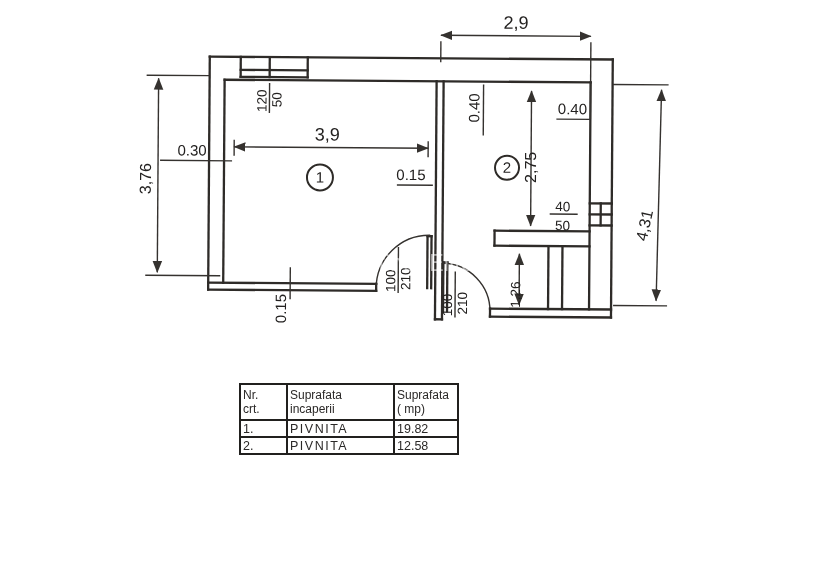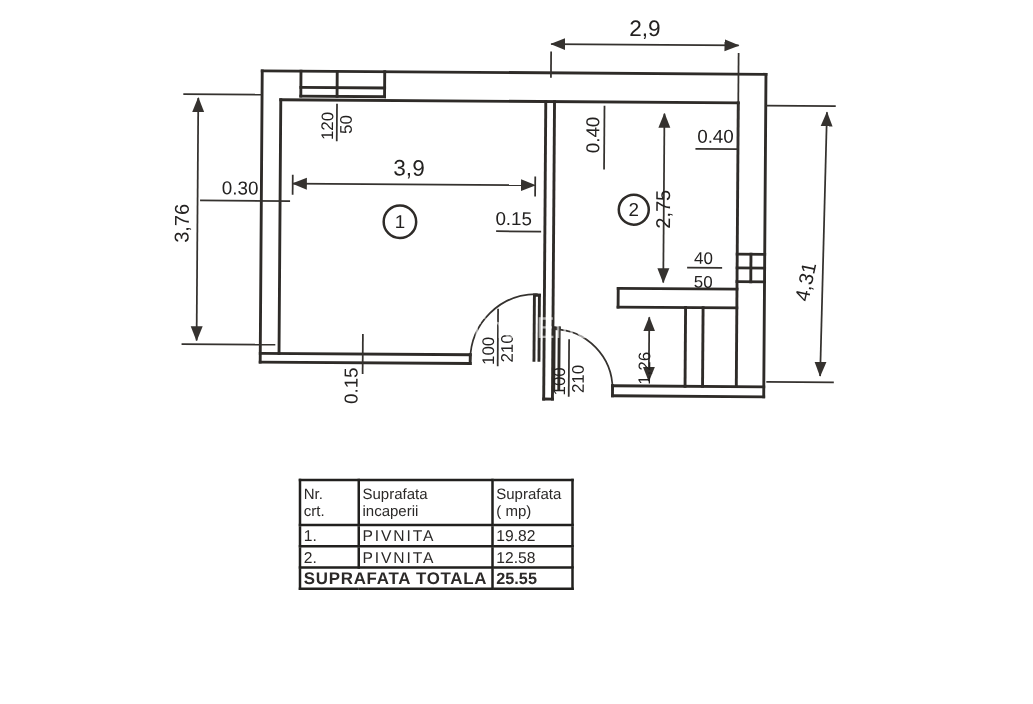--- a/index.html
+++ b/index.html
@@ -235,22 +235,18 @@
       <tr class="bodyrow">
         <td>1.</td>
         <td class="dest">PIVNITA</td>
         <td>19.82</td>
       </tr>
       <tr class="bodyrow">
         <td>2.</td>
         <td class="dest">PIVNITA</td>
         <td>12.58</td>
       </tr>
-      <tr class="totrow">
-        <td class="totlabel" colspan="2">SUPRAFATA TOTALA</td>
-        <td class="totval">25.55</td>
-      </tr>
     </tbody>
       </table>
 
     <div class="watermark">Refiner Elite</div>
   </div>
 </div>
 
 </body></html>

